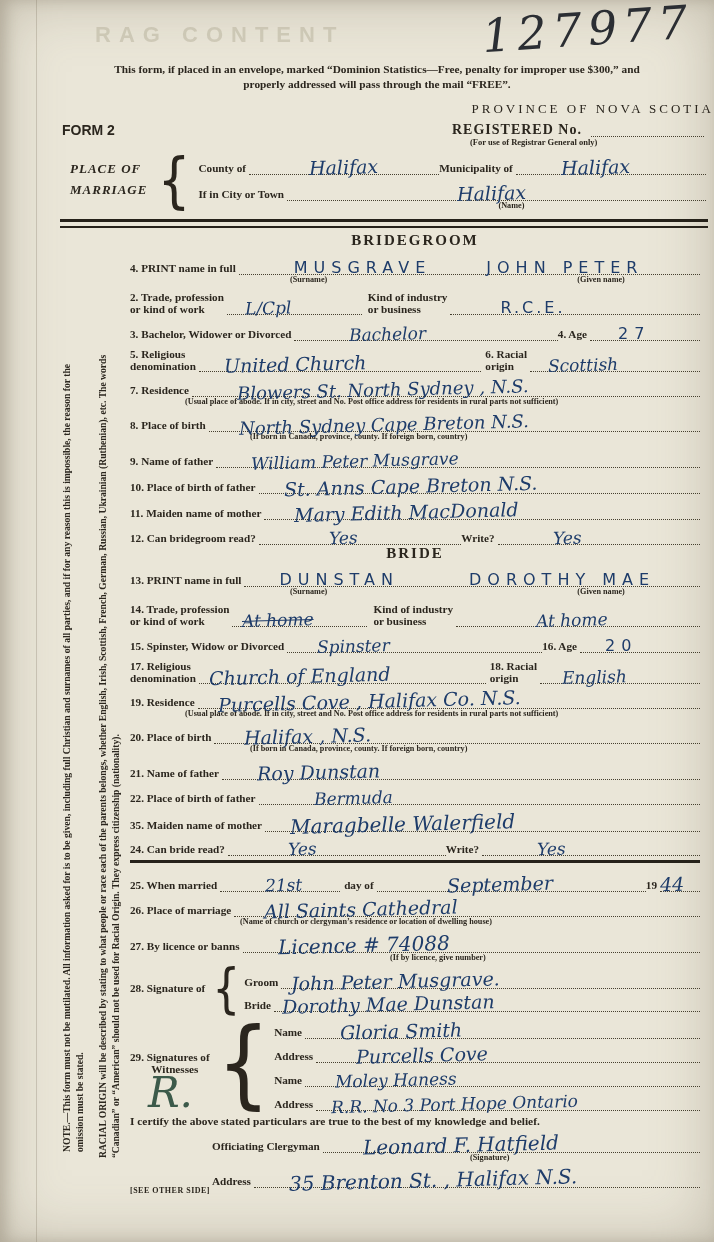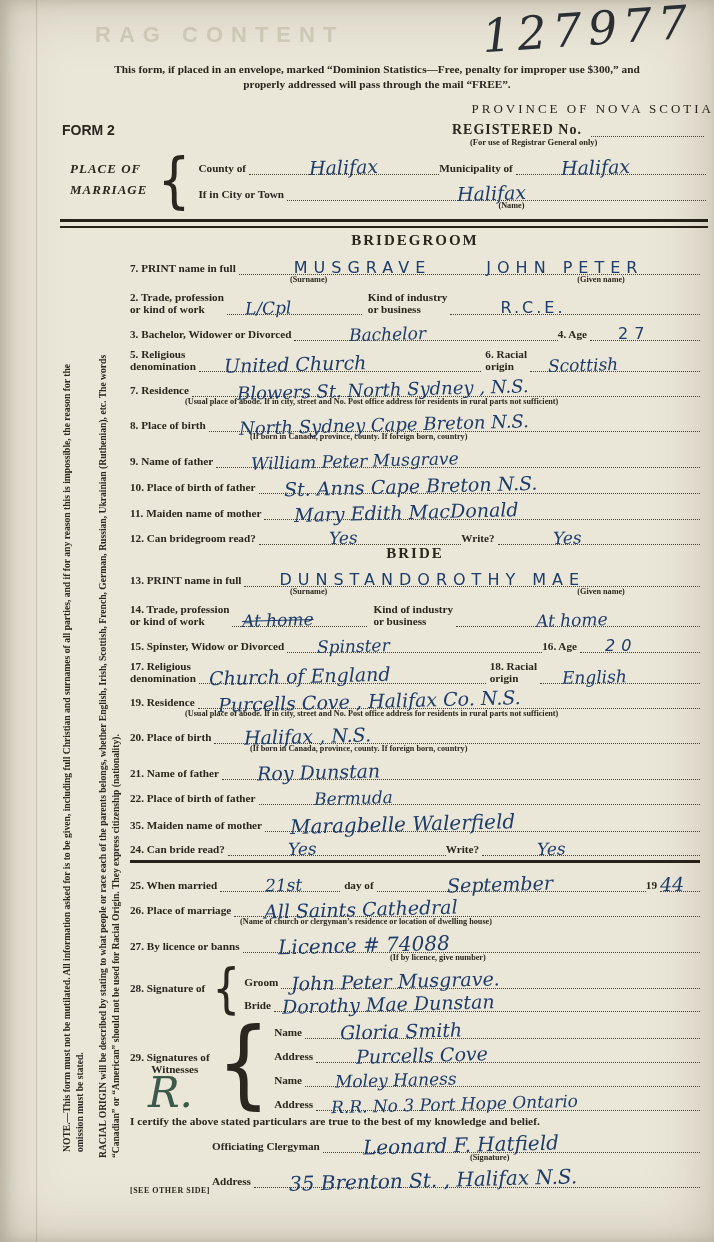--- a/index.html
+++ b/index.html
@@ -97,21 +97,21 @@
   <div class="vnote" style="left:60px;top:1152px;">NOTE.—This form must not be mutilated.   All information asked for is to be given, including full Christian and surnames of all parties, and if for any reason this is impossible, the reason for the omission must be stated.</div>
   <div class="vnote" style="left:96px;top:1158px;">RACIAL ORIGIN will be described by stating to what people or race each of the parents belongs, whether English, Irish, Scottish, French, German, Russian, Ukrainian (Ruthenian), etc.   The words “Canadian” or “American” should not be used for Racial Origin.   They express citizenship (nationality).</div>
   <div class="rmark">R.</div>
   <div class="seeother">[SEE OTHER SIDE]</div>
 
   <div class="body">
 
     <div class="sechead">BRIDEGROOM</div>
 
     <div class="row" style="height:25px;">
-      <span class="lbl">7. PRINT name in full</span>
+      <span class="lbl">4. PRINT name in full</span>
       <span class="fill">
         <span class="hp" style="margin-left:55px;">MUSGRAVE</span>
         <span class="hp" style="margin-left:55px;">JOHN PETER</span>
       </span>
     </div>
     <div class="noterow">
       <span style="margin-left:160px;">(Surname)</span>
       <span style="margin-left:250px;">(Given name)</span>
     </div>
 
@@ -199,21 +199,21 @@
           <span class="hw" style="margin-left:55px;">Yes</span>
         </span>
     </div>
 
     <div class="sechead">BRIDE</div>
 
     <div class="row" style="height:24px;">
       <span class="lbl">13. PRINT name in full</span>
       <span class="fill">
         <span class="hp" style="margin-left:35px;">DUNSTAN</span>
-        <span class="hp" style="">DOROTHY MAE</span>
+        <span class="hp" style="margin-left:70px;">DOROTHY MAE</span>
       </span>
     </div>
     <div class="noterow">
       <span style="margin-left:160px;">(Surname)</span>
       <span style="margin-left:250px;">(Given name)</span>
     </div>
 
     <div class="row" style="height:30px;">
       <span class="lbl2"><span>14. Trade, profession</span><br><span>or kind of work</span></span>
       <span class="fill" style="max-width:135px;">
@@ -225,21 +225,21 @@
         </span>
     </div>
 
     <div class="row" style="height:26px;">
       <span class="lbl">15. Spinster, Widow or Divorced</span>
       <span class="fill">
           <span class="hw" style="margin-left:30px;">Spinster</span>
         </span>
       <span class="lbl">16. Age</span>
       <span class="fill" style="max-width:120px;">
-          <span class="hp" style="margin-left:25px;font-style:italic;">20</span>
+          <span class="hp" style="margin-left:25px;">20</span>
         </span>
     </div>
 
     <div class="row" style="height:31px;">
       <span class="lbl2"><span>17. Religious</span><br><span>denomination</span></span>
       <span class="fill">
           <span class="hw" style="margin-left:10px;font-size:19px;">Church of England</span>
         </span>
       <span class="lbl2" style="padding-left:4px;"><span>18. Racial</span><br><span>origin</span></span>
       <span class="fill" style="max-width:160px;">

